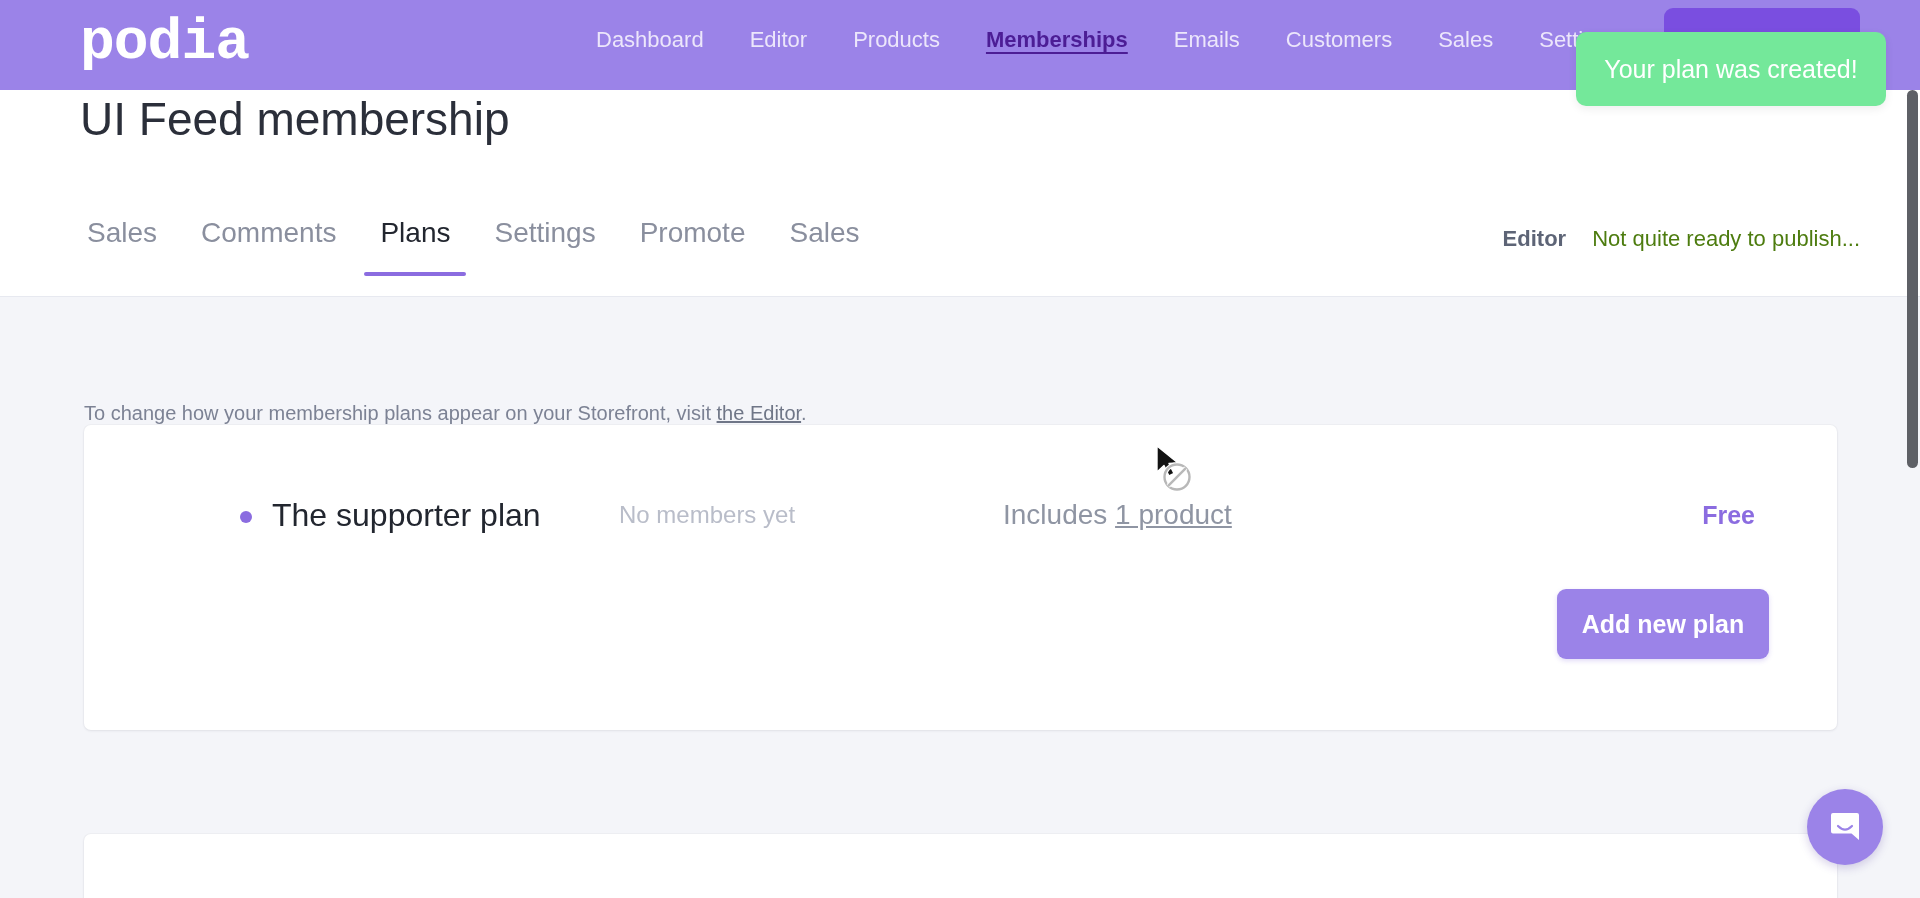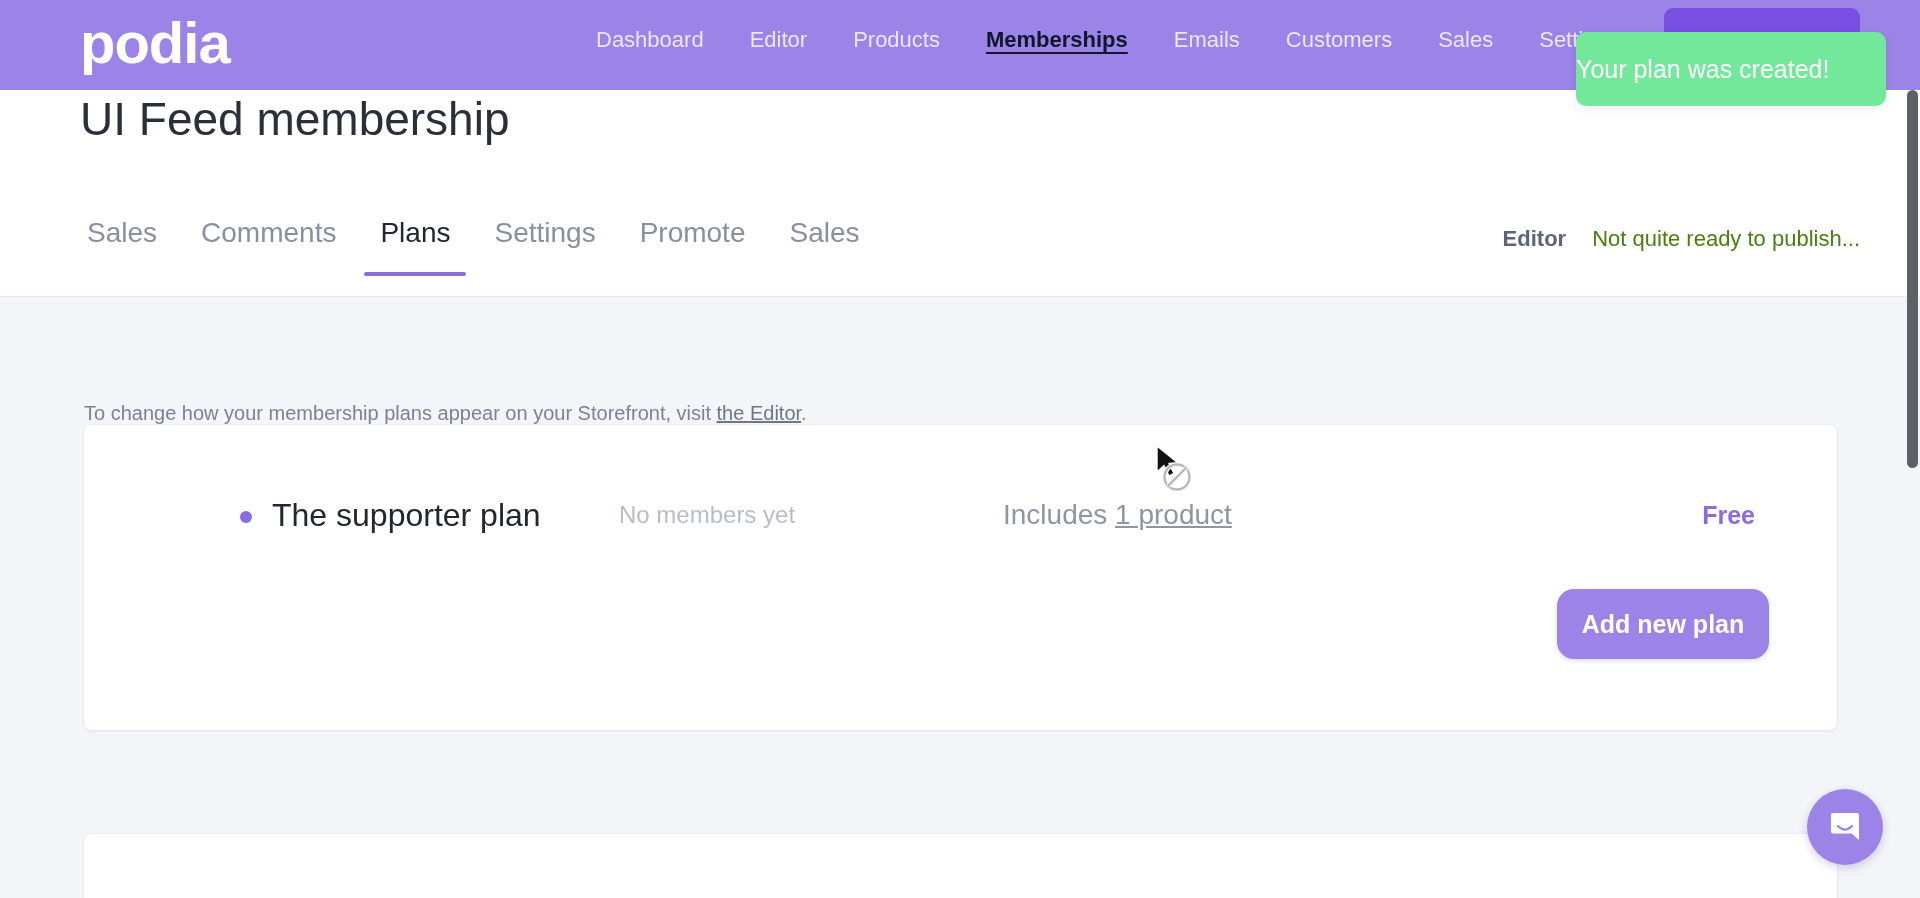--- a/index.html
+++ b/index.html
@@ -32,41 +32,41 @@
   }
   .logo {
     position: absolute;
     left: 80px;
     top: 14px;
     font-size: 58px;
     line-height: 58px;
     font-weight: 700;
     color: #ffffff;
     letter-spacing: -1px;
-    font-family: Liberation Sans, sans-serif;
+    font-family: Liberation Mono, monospace;
   }
   .navlinks {
     position: absolute;
     left: 575px;
     top: 27px;
     display: flex;
     align-items: center;
     gap: 4px;
   }
   .navlink {
     color: #ece6fb;
     font-size: 22px;
     line-height: 26px;
     padding: 0 21px;
     white-space: nowrap;
     cursor: pointer;
     text-decoration: none;
   }
   .navlink.active {
-    color: #0f172a;
+    color: #4c1d95;
     font-weight: 700;
     text-decoration: underline;
     text-underline-offset: 5px;
     text-decoration-thickness: 2px;
   }
 
   .nav-cta {
     position: absolute;
     top: 8px;
     left: 1664px;
@@ -88,21 +88,21 @@
   .toast {
     position: absolute;
     top: 32px;
     left: 1576px;
     width: 310px;
     height: 74px;
     background: #74e89a;
     border-radius: 10px;
     display: flex;
     align-items: center;
-    justify-content: flex-start;
+    justify-content: center;
     color: #ffffff;
     font-size: 25px;
     font-weight: 400;
     z-index: 60;
     box-shadow: 0 3px 10px rgba(0,0,0,0.07);
   }
 
   
   .page-header {
     position: absolute;
@@ -283,21 +283,21 @@
   }
 
   .add-plan-btn {
     position: absolute;
     right: 68px;
     top: 164px;
     width: 212px;
     height: 70px;
     background: #9b83e8;
     border: none;
-    border-radius: 17px;
+    border-radius: 9px;
     color: #ffffff;
     font-size: 25px;
     font-weight: 700;
     font-family: "Liberation Sans", sans-serif;
     cursor: pointer;
     box-shadow: 0 2px 5px rgba(120,90,220,0.22);
   }
 
   .card-secondary {
     position: absolute;

